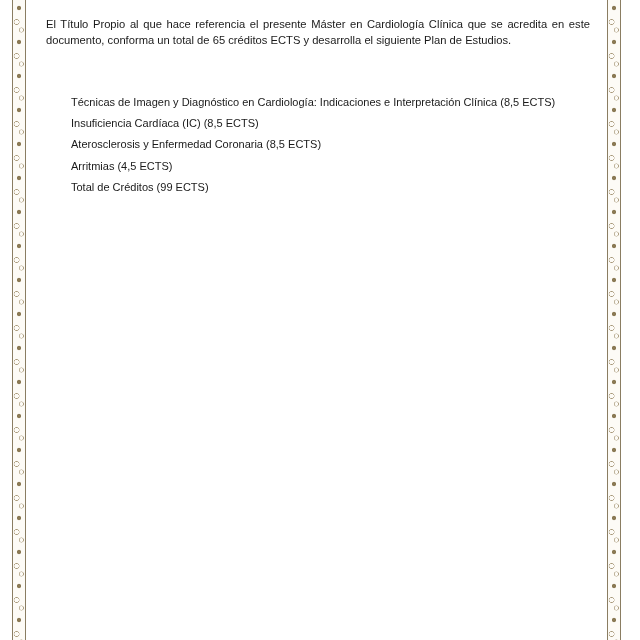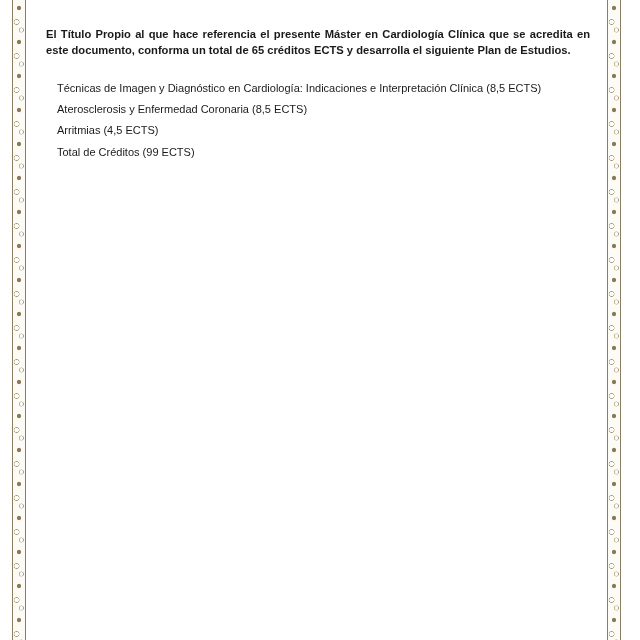--- a/index.html
+++ b/index.html
@@ -19,43 +19,44 @@
       background-image:
         radial-gradient(ellipse 3px 4px at 50% 8px, #8b7a55 60%, transparent 65%),
         radial-gradient(circle at 30% 22px, transparent 2px, #a8997a 2.5px, transparent 3.2px),
         radial-gradient(circle at 70% 30px, transparent 1.6px, #a8997a 2.1px, transparent 2.8px);
       background-size: 12px 34px;
       background-repeat: repeat-y;
     }
     .border-left { left: 12px; }
     .border-right { left: 607px; }
     .content {
-      position: absolute; left: 46px; top: 26px; width: 544px; font-weight: bold;
+      position: absolute; left: 46px; top: 16px; width: 544px;
     }
     .intro {
       font-size: 11.2px; line-height: 16px;
       text-align: justify; margin: 0;
     }
     .plan-list {
-      list-style: none; margin: 0; padding: 0;
+      list-style: none; margin: 14px; padding: 0;
       position: absolute; left: 57px; top: 82px;
     }
     .plan-item {
       font-size: 11px; line-height: 13px; height: 21.2px;
       white-space: nowrap;
     }
   </style>
 </head>
 <body>
 
 <div class="border-strip border-left"></div>
 <div class="border-strip border-right"></div>
 
 <div class="content">
   <p class="intro">El Título Propio al que hace referencia el presente Máster en Cardiología Clínica que se acredita en este documento, conforma un total de 65 créditos ECTS y desarrolla el siguiente Plan de Estudios.</p>
 </div>
 
 <ul class="plan-list">
   <li class="plan-item">Técnicas de Imagen y Diagnóstico en Cardiología: Indicaciones e Interpretación Clínica (8,5 ECTS)</li>
+  <li class="plan-item">Insuficiencia Cardíaca (IC) (8,5 ECTS)</li>
   <li class="plan-item">Aterosclerosis y Enfermedad Coronaria (8,5 ECTS)</li>
   <li class="plan-item">Arritmias (4,5 ECTS)</li>
   <li class="plan-item">Total de Créditos (99 ECTS)</li>
 </ul>
 
 </body></html>

